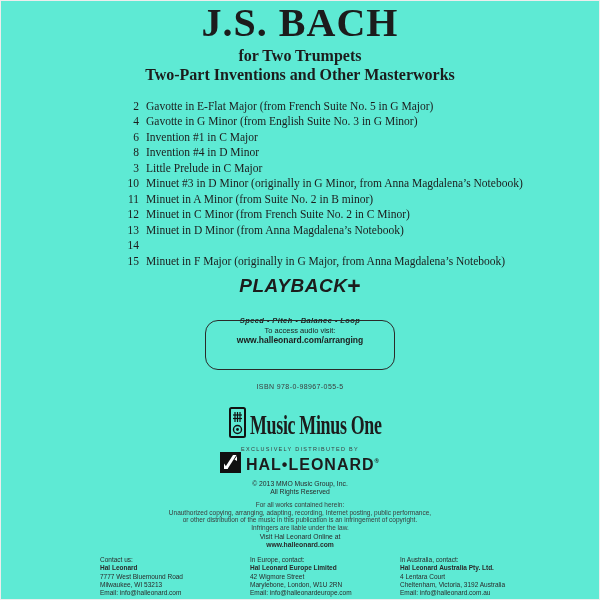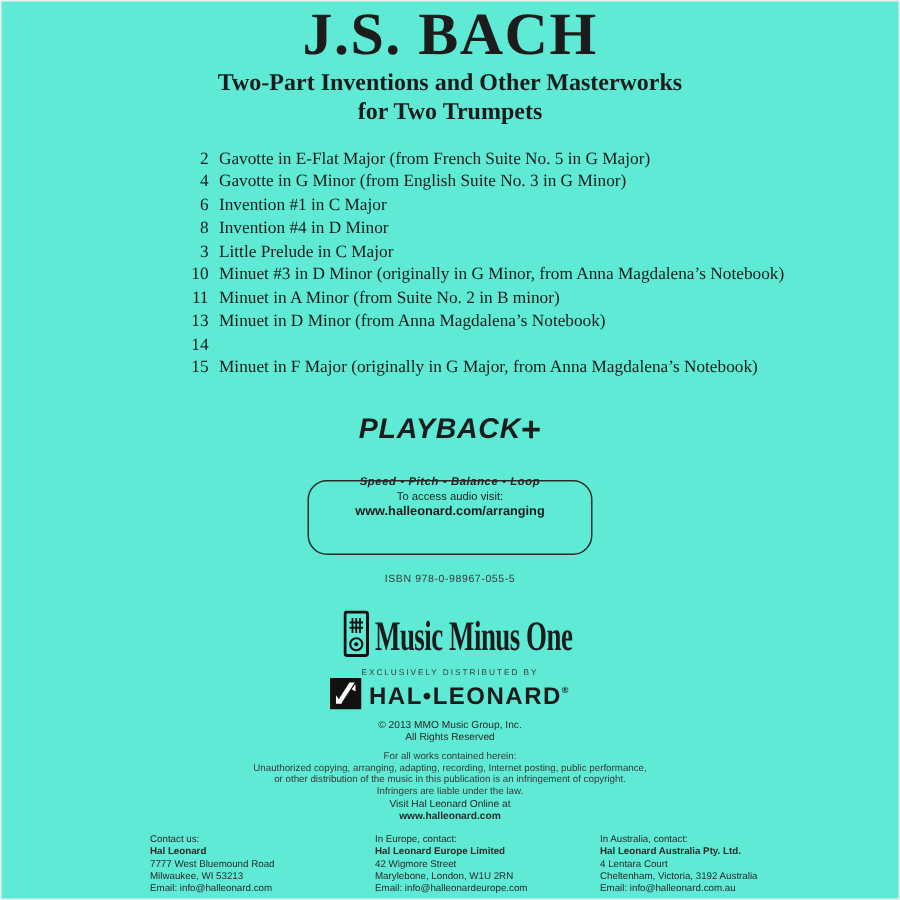--- a/index.html
+++ b/index.html
@@ -71,22 +71,22 @@
   .fname { font-weight:700; }
 </style>
 </head>
 <body>
 
 <div class="page">
 
   <h1 class="title">J.S. BACH</h1>
 
   <div class="subtitle">
+    <div>for Two Trumpets</div>
     <div>Two-Part Inventions and Other Masterworks</div>
-    <div>for Two Trumpets</div>
   </div>
 
   <div class="tracks">
     <div class="trow">
         <span class="tnum">2</span>
         <span class="ttitle">Gavotte in E-Flat Major (from French Suite No. 5 in G Major)</span>
       </div>
     <div class="trow">
         <span class="tnum">4</span>
         <span class="ttitle">Gavotte in G Minor (from English Suite No. 3 in G Minor)</span>
@@ -103,20 +103,24 @@
         <span class="tnum">3</span>
         <span class="ttitle">Little Prelude in C Major</span>
       </div>
     <div class="trow">
         <span class="tnum">10</span>
         <span class="ttitle">Minuet #3 in D Minor (originally in G Minor, from Anna Magdalena’s Notebook)</span>
       </div>
     <div class="trow">
         <span class="tnum">11</span>
         <span class="ttitle">Minuet in A Minor (from Suite No. 2 in B minor)</span>
+      </div>
+    <div class="trow">
+        <span class="tnum">12</span>
+        <span class="ttitle">Minuet in C Minor (from French Suite No. 2 in C Minor)</span>
       </div>
     <div class="trow">
         <span class="tnum">13</span>
         <span class="ttitle">Minuet in D Minor (from Anna Magdalena’s Notebook)</span>
       </div>
     <div class="trow">
         <span class="tnum">14</span>
       </div>
     <div class="trow">
         <span class="tnum">15</span>

